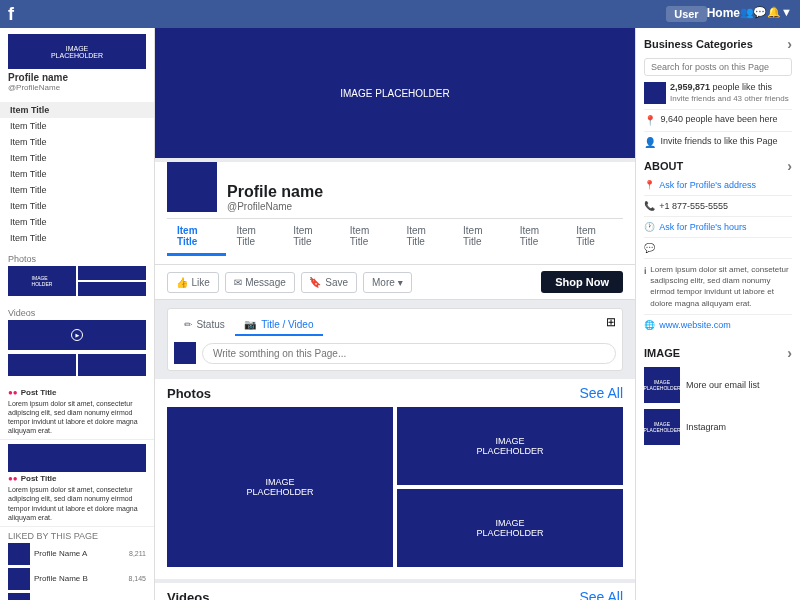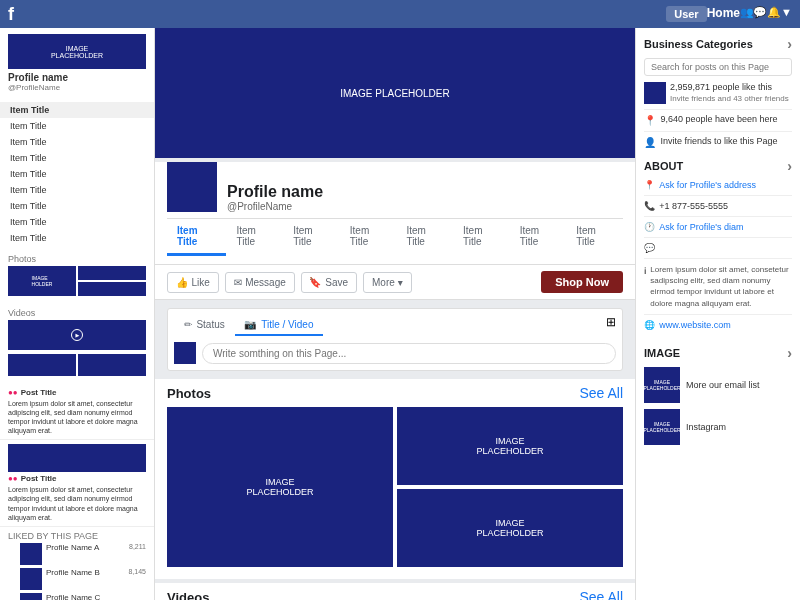--- a/index.html
+++ b/index.html
@@ -25,21 +25,21 @@
     .sidebar-nav-items { padding: 4px 0; }
     .sidebar-nav-item { padding: 3px 10px; font-size: 9px; color: #333; cursor: pointer; }
     .sidebar-nav-item.active { font-weight: bold; background: #f0f0f0; }
     .sidebar-section-title { font-size: 9px; color: #777; margin-bottom: 2px; }
     .sidebar-thumb-img { background: #1a237e; height: 25px; width: 100%; display: flex; align-items: center; justify-content: center; color: white; font-size: 6px; }
     .sidebar-video-thumb { background: #1a237e; height: 30px; width: 100%; display: flex; align-items: center; justify-content: center; margin-bottom: 4px; }
     .play-btn-small { width: 12px; height: 12px; border-radius: 50%; border: 1px solid white; display: flex; align-items: center; justify-content: center; }
     .play-btn-small::after { content: '▶'; color: white; font-size: 5px; margin-left: 1px; }
     .sidebar-feed-item { border-bottom: 1px solid #eee; padding: 4px 8px; }
     .feed-item-text { font-size: 7px; color: #333; line-height: 1.3; }
-    .sidebar-like-item { display: flex; gap: 4px; margin-bottom: 3px; margin-left: 12px; }
+    .sidebar-like-item { display: flex; align-items: center; gap: 4px; margin-bottom: 3px; }
     .sidebar-like-thumb { width: 22px; height: 22px; background: #1a237e; flex-shrink: 0; }
     .sidebar-like-name { font-size: 8px; color: #333; }
     .sidebar-like-count { font-size: 7px; color: #777; margin-left: auto; }
 
     
     .center-content { flex: 1; overflow-y: auto; }
 
     
     .cover-section { position: relative; background: #1a237e; height: 130px; display: flex; align-items: center; justify-content: center; }
     .cover-placeholder-text { color: white; font-size: 10px; text-align: center; }
@@ -48,21 +48,21 @@
     .profile-avatar { width: 50px; height: 50px; background: #1a237e; flex-shrink: 0; display: flex; align-items: center; justify-content: center; }
     .profile-name-block .profile-name { font-size: 16px; font-weight: bold; color: #1c1e21; }
     .profile-name-block .profile-handle { font-size: 10px; color: #666; }
     .profile-nav { display: flex; gap: 0; margin-top: 6px; border-top: 1px solid #ddd; }
     .profile-nav-item { padding: 6px 10px; font-size: 10px; color: #606770; cursor: pointer; border-bottom: 3px solid transparent; }
     .profile-nav-item.active { color: #1877f2; border-bottom: 3px solid #1877f2; font-weight: bold; }
 
     
     .action-bar { background: white; padding: 6px 12px; display: flex; align-items: center; gap: 6px; border-bottom: 1px solid #ddd; }
     .action-btn { display: flex; align-items: center; gap: 3px; padding: 4px 8px; border: 1px solid #ccd0d5; border-radius: 3px; font-size: 10px; color: #606770; cursor: pointer; background: white; }
-    .shop-now-btn { background: #7f1d1d; color: white; border: none; padding: 5px 14px; border-radius: 3px; font-size: 11px; cursor: pointer; margin-left: auto; font-weight: bold; }
+    .shop-now-btn { background: #0f172a; color: white; border: none; padding: 5px 14px; border-radius: 3px; font-size: 11px; cursor: pointer; margin-left: auto; font-weight: bold; }
     .post-composer { background: white; margin: 8px 12px; border: 1px solid #ddd; border-radius: 3px; padding: 6px; }
     .composer-tabs { display: flex; gap: 0; margin-bottom: 6px; }
     .composer-tab { display: flex; align-items: center; gap: 4px; padding: 4px 10px; font-size: 10px; color: #606770; cursor: pointer; border-bottom: 2px solid transparent; }
     .composer-tab.active { color: #1877f2; border-bottom: 2px solid #1877f2; }
     .composer-input-row { display: flex; align-items: center; gap: 6px; }
     .composer-avatar { width: 22px; height: 22px; background: #1a237e; flex-shrink: 0; }
     .composer-input { flex: 1; border: 1px solid #ddd; border-radius: 15px; padding: 4px 10px; font-size: 10px; color: #888; outline: none; }
 
     
     .section-header { display: flex; justify-content: space-between; align-items: center; padding: 6px 12px; background: white; margin-top: 1px; }
@@ -78,21 +78,21 @@
 
     
     .right-sidebar { width: 165px; background: white; border-left: 1px solid #ddd; padding: 8px; overflow-y: auto; flex-shrink: 0; }
     .right-section { margin-bottom: 10px; }
     .right-section-title { font-size: 11px; font-weight: bold; color: #1c1e21; margin-bottom: 6px; display: flex; justify-content: space-between; align-items: center; }
     .right-section-title .more-icon { font-size: 14px; color: #777; cursor: pointer; }
     .biz-categories-search { width: 100%; border: 1px solid #ddd; border-radius: 3px; padding: 3px 6px; font-size: 9px; outline: none; margin-bottom: 6px; }
     .people-count { display: flex; align-items: center; gap: 4px; margin-bottom: 5px; }
     .people-thumb { width: 22px; height: 22px; background: #1a237e; flex-shrink: 0; }
     .people-text { font-size: 9px; color: #333; line-height: 1.3; }
-    .people-text .count { font-weight: normal; }
+    .people-text .count { font-weight: bold; }
     .people-text .sub { color: #777; font-size: 8px; }
     .stat-row { display: flex; align-items: flex-start; gap: 4px; margin-bottom: 5px; padding-top: 4px; border-top: 1px solid #eee; }
     .stat-icon { font-size: 10px; color: #777; flex-shrink: 0; margin-top: 1px; }
     .stat-text { font-size: 9px; color: #333; line-height: 1.3; }
     .about-item { margin-bottom: 5px; padding-bottom: 5px; border-bottom: 1px solid #eee; }
     .about-item:last-child { border-bottom: none; }
     .about-value { font-size: 9px; color: #333; }
     .about-link { font-size: 9px; color: #1877f2; cursor: pointer; }
     .about-desc { font-size: 8px; color: #555; line-height: 1.4; }
     .app-item { display: flex; align-items: center; gap: 6px; margin-bottom: 6px; }
@@ -329,21 +329,21 @@
       <div class="about-item">
         <div style="display:flex;gap:4px;align-items:flex-start;">
           <span style="font-size:9px;">📞</span>
           <span class="about-value">+1 877-555-5555</span>
         </div>
       </div>
 
       <div class="about-item">
         <div style="display:flex;gap:4px;align-items:flex-start;">
           <span style="font-size:9px;">🕐</span>
-          <span class="about-link">Ask for Profile's diam</span>
+          <span class="about-link">Ask for Profile's hours</span>
         </div>
       </div>
 
       <div class="about-item">
         <div style="display:flex;gap:4px;align-items:flex-start;">
           <span style="font-size:9px;">💬</span>
         </div>
       </div>
 
       <div class="about-item">

